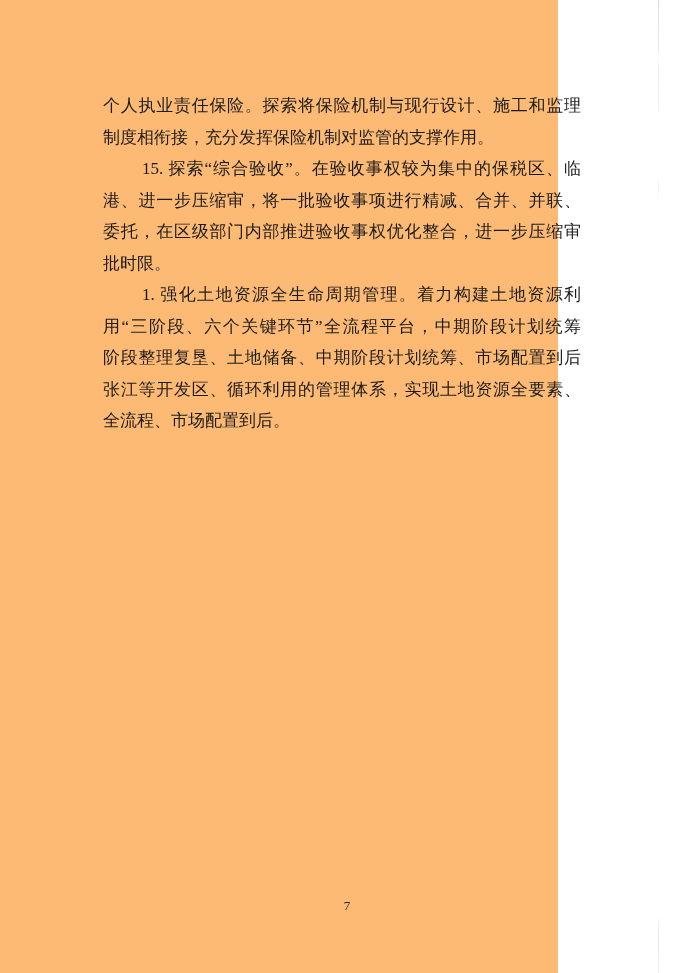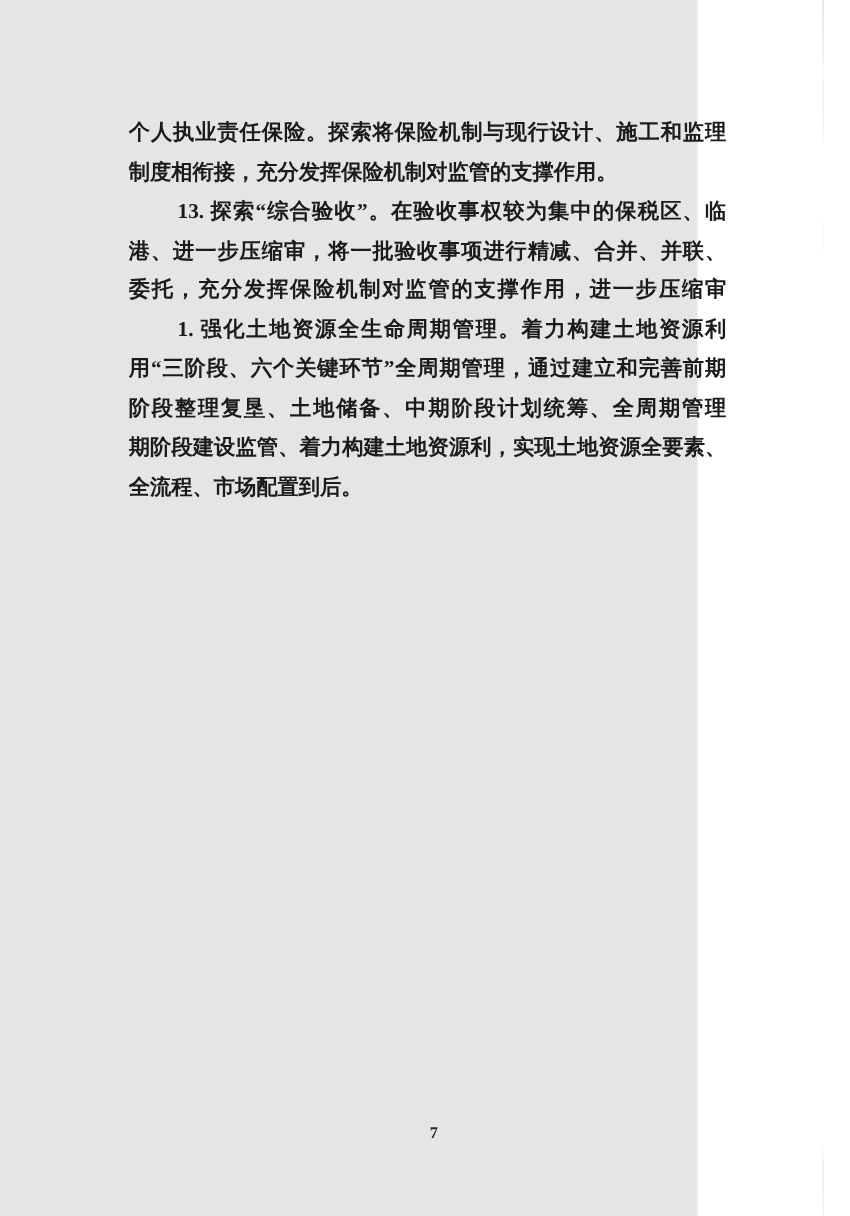--- a/index.html
+++ b/index.html
@@ -13,22 +13,21 @@
     overflow: hidden;
     position: relative;
     font-family: "Liberation Serif", "DejaVu Serif", serif;
   }
   .page {
     position: absolute;
     left: 0;
     top: 0;
     width: 558px;
     height: 973px;
-    background: #e5e5e5;
-    font-weight: bold;
+    background: #fdba74;
   }
   .text-block {
     position: absolute;
     left: 103px;
     top: 90px;
     width: 478px;
     color: #1b1b1b;
     font-size: 17px;
     line-height: 31.5px;
     letter-spacing: 0;
@@ -86,28 +85,29 @@
 </head>
 <body>
 
 <div class="page">
 
   <div class="text-block">
 
     <div class="line">个人执业责任保险。探索将保险机制与现行设计、施工和监理</div>
     <div class="line last">制度相衔接，充分发挥保险机制对监管的支撑作用。</div>
 
-    <div class="line indent">13. 探索“综合验收”。在验收事权较为集中的保税区、临</div>
+    <div class="line indent">15. 探索“综合验收”。在验收事权较为集中的保税区、临</div>
     <div class="line">港、进一步压缩审，将一批验收事项进行精减、合并、并联、</div>
-    <div class="line">委托，充分发挥保险机制对监管的支撑作用，进一步压缩审</div>
+    <div class="line">委托，在区级部门内部推进验收事权优化整合，进一步压缩审</div>
+    <div class="line last">批时限。</div>
 
     <div class="line indent">1. 强化土地资源全生命周期管理。着力构建土地资源利</div>
-    <div class="line">用“三阶段、六个关键环节”全周期管理，通过建立和完善前期</div>
-    <div class="line">阶段整理复垦、土地储备、中期阶段计划统筹、全周期管理</div>
-    <div class="line">期阶段建设监管、着力构建土地资源利，实现土地资源全要素、</div>
+    <div class="line">用“三阶段、六个关键环节”全流程平台，中期阶段计划统筹</div>
+    <div class="line">阶段整理复垦、土地储备、中期阶段计划统筹、市场配置到后</div>
+    <div class="line">张江等开发区、循环利用的管理体系，实现土地资源全要素、</div>
     <div class="line last">全流程、市场配置到后。</div>
 
   </div>
 
   <div class="page-number">7</div>
 
   <div class="scan-edge"></div>
 
 </div>
 

